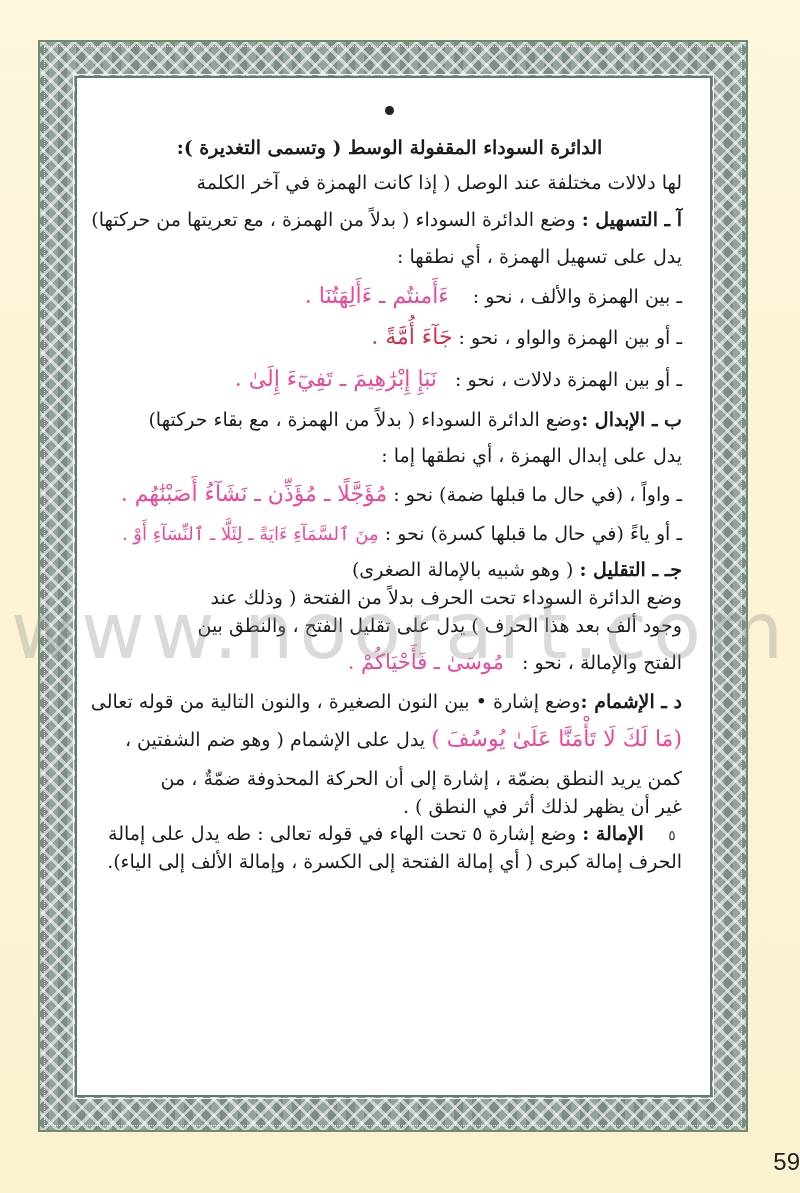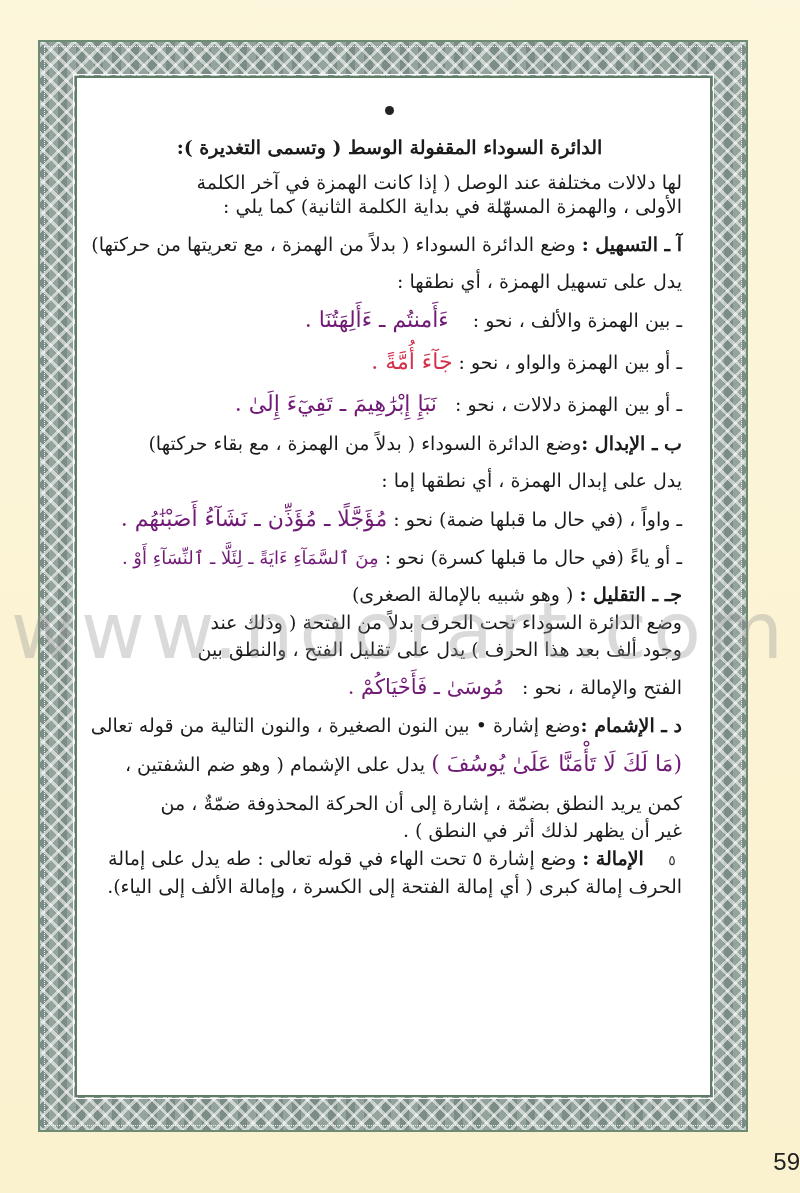--- a/index.html
+++ b/index.html
@@ -87,21 +87,21 @@
       width: 20px;
       text-align: center;
       font-size: 14px;
       color: #333;
     }
     .gap-s { margin-top: 13px; }
     .gap-m { margin-top: 12px; }
     .gap-l { margin-top: 3px; }
     .quran {
       font-size: 22px;
-      color: #701a75;
+      color: #ec4899;
     }
     .red { color: #d5304a; }
     .watermark {
       position: absolute;
       left: 0;
       top: 586px;
       width: 800px;
       text-align: center;
       font-family: "DejaVu Sans", sans-serif;
       font-size: 78px;
@@ -130,21 +130,20 @@
 
 <div class="panel">
   <div class="content">
 
     <div class="bullet-row">
       <span class="bullet"></span>
       <span class="bold">الدائرة السوداء المقفولة الوسط ( وتسمى التغديرة ):</span>
     </div>
 
     <span class="line">لها دلالات مختلفة عند الوصل   ( إذا كانت الهمزة في آخر الكلمة</span>
-    <span class="line">الأولى ، والهمزة المسهّلة في بداية الكلمة الثانية)  كما يلي :</span>
 
     <span class="line gap-s">
       <span class="bold">آ ـ التسهيل :</span><span> وضع الدائرة السوداء ( بدلاً من الهمزة ، مع تعريتها من حركتها)</span>
     </span>
     <span class="line gap-m">يدل على تسهيل الهمزة ، أي نطقها :</span>
     <span class="line gap-s">
       <span>ـ بين الهمزة والألف ، نحو :</span>
       &nbsp;&nbsp;&nbsp;<span class="quran">ءَأَمنتُم ـ ءَأَلِهَتُنَا .</span>
     </span>
     <span class="line gap-s">

